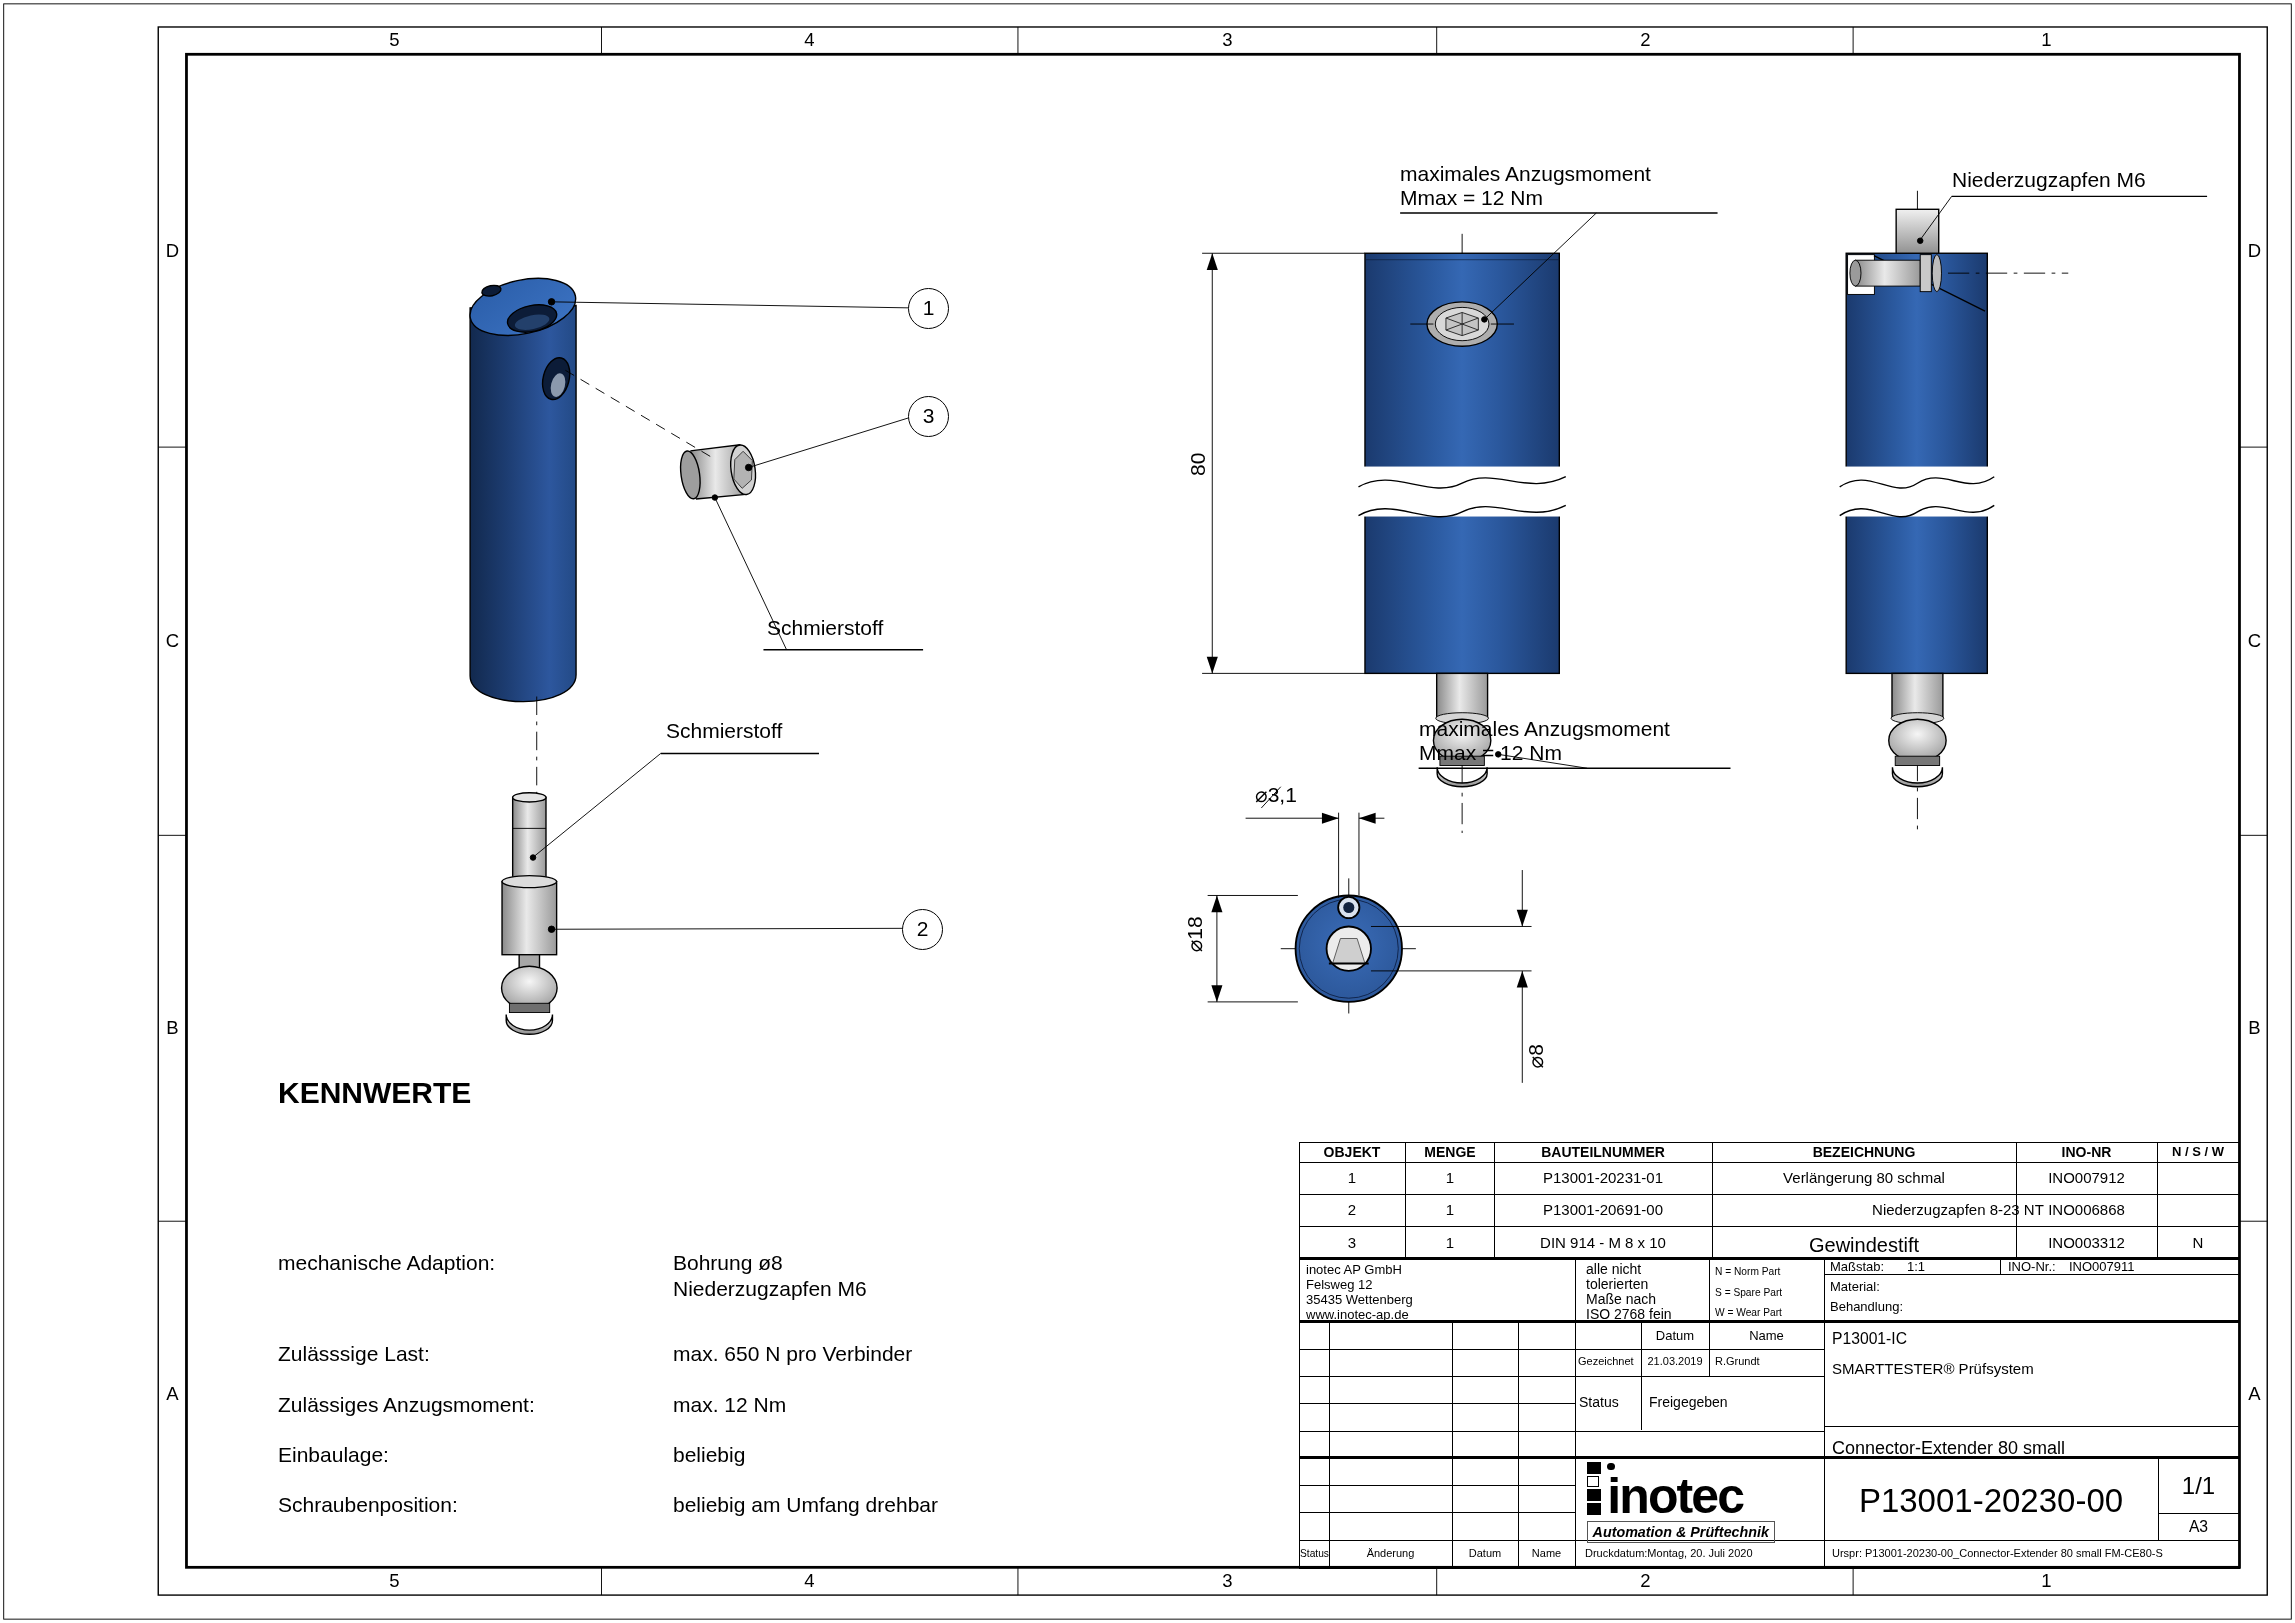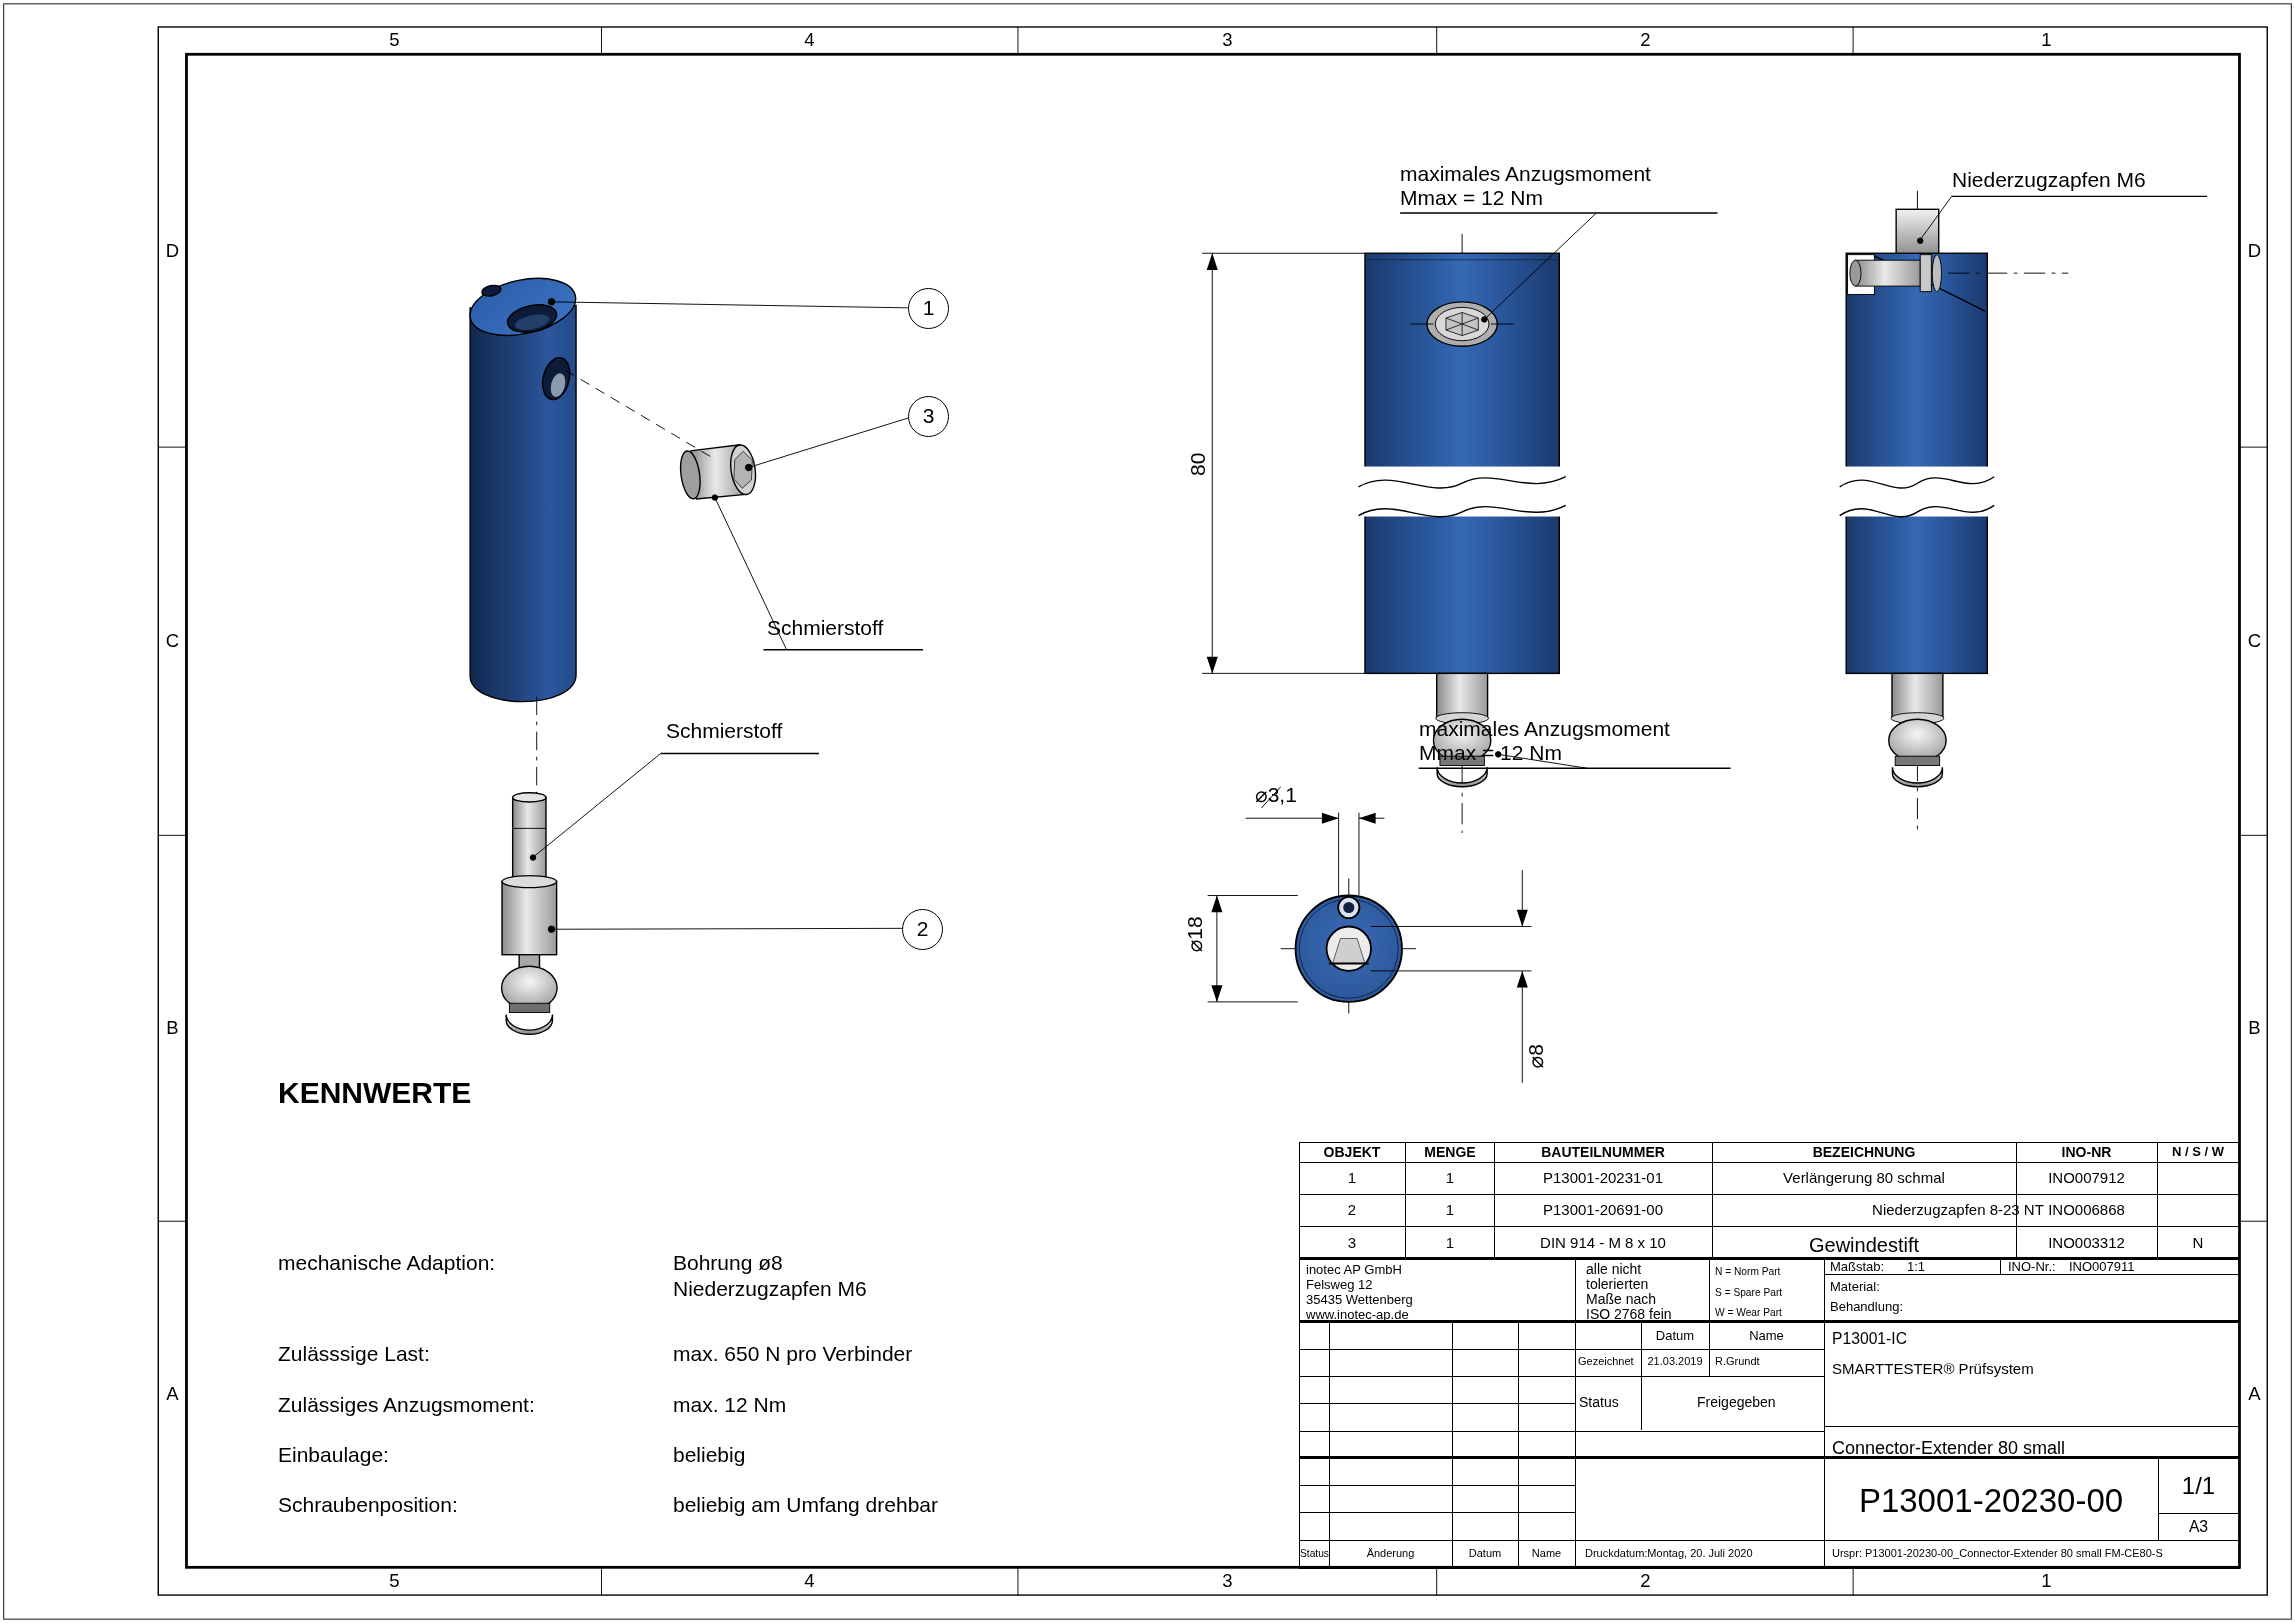--- a/index.html
+++ b/index.html
@@ -409,32 +409,45 @@
   <div class="t" style="left:2069px;top:1260px;font-size:13px;">INO007911</div>
   <div class="t" style="left:1830px;top:1280px;font-size:13px;">Material:</div>
   <div class="t" style="left:1830px;top:1300px;font-size:13px;">Behandlung:</div>
 
   <div class="t c" style="left:1641px;top:1329px;width:68px;font-size:13px;">Datum</div>
   <div class="t c" style="left:1709px;top:1329px;width:115px;font-size:13px;">Name</div>
   <div class="t" style="left:1578px;top:1356px;font-size:11px;">Gezeichnet</div>
   <div class="t c" style="left:1641px;top:1356px;width:68px;font-size:11px;">21.03.2019</div>
   <div class="t" style="left:1715px;top:1356px;font-size:11px;">R.Grundt</div>
   <div class="t" style="left:1579px;top:1395px;font-size:14px;">Status</div>
-  <div class="t" style="left:1649px;top:1395px;font-size:14px;margin-left:48px;">Freigegeben</div>
+  <div class="t" style="left:1649px;top:1395px;font-size:14px;">Freigegeben</div>
   <div class="t" style="left:1832px;top:1331px;font-size:15.7px;">P13001-IC</div>
   <div class="t" style="left:1832px;top:1361px;font-size:15px;">SMARTTESTER® Prüfsystem</div>
   <div class="t" style="left:1832px;top:1431px;font-size:18px;margin-top:8px;">Connector-Extender 80 small</div>
 
   <div class="t c" style="left:1824px;top:1483px;width:334px;font-size:33px;">P13001-20230-00</div>
   <div class="t c" style="left:2158px;top:1473px;width:81px;font-size:24px;">1/1</div>
   <div class="t c" style="left:2158px;top:1519px;width:81px;font-size:15.7px;">A3</div>
 
   <div class="t c" style="left:1299px;top:1548px;width:31px;font-size:10.2px;">Status</div>
   <div class="t c" style="left:1329px;top:1548px;width:123px;font-size:11px;">Änderung</div>
   <div class="t c" style="left:1452px;top:1548px;width:66px;font-size:11px;">Datum</div>
   <div class="t c" style="left:1518px;top:1548px;width:57px;font-size:11px;">Name</div>
   <div class="t" style="left:1585px;top:1548px;font-size:11px;">Druckdatum:Montag, 20. Juli 2020</div>
   <div class="t" style="left:1832px;top:1548px;font-size:11px;">Urspr: P13001-20230-00_Connector-Extender 80 small FM-CE80-S</div>
 </div>
 
-
+<div class="logo-box">
+  <div class="logo-row">
+    <span class="logo-icon">
+      <span class="sq f" style="display:block;"></span>
+      <span class="sq o" style="display:block;"></span>
+      <span class="sq f" style="display:block;"></span>
+      <span class="sq f" style="display:block;"></span>
+    </span>
+    <span class="logo-word">inotec</span>
+    <span class="logo-dot"></span>
+  </div>
+  <div class="logo-tag">Automation &amp; Prüftechnik</div>
 </div>
 
+</div>
+
 
 </body></html>

